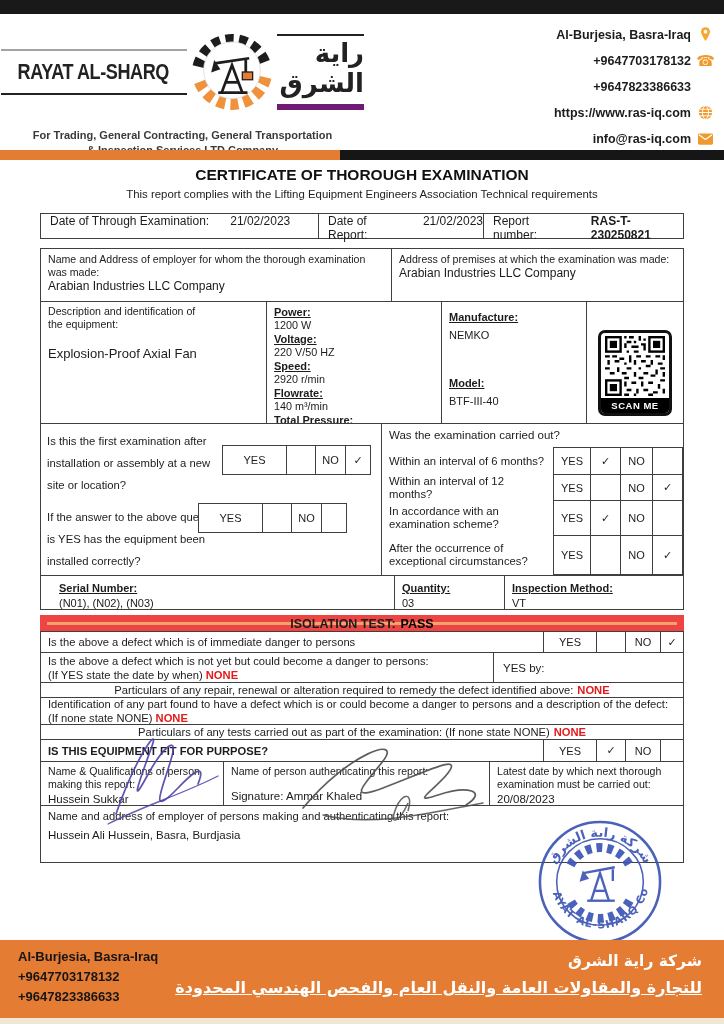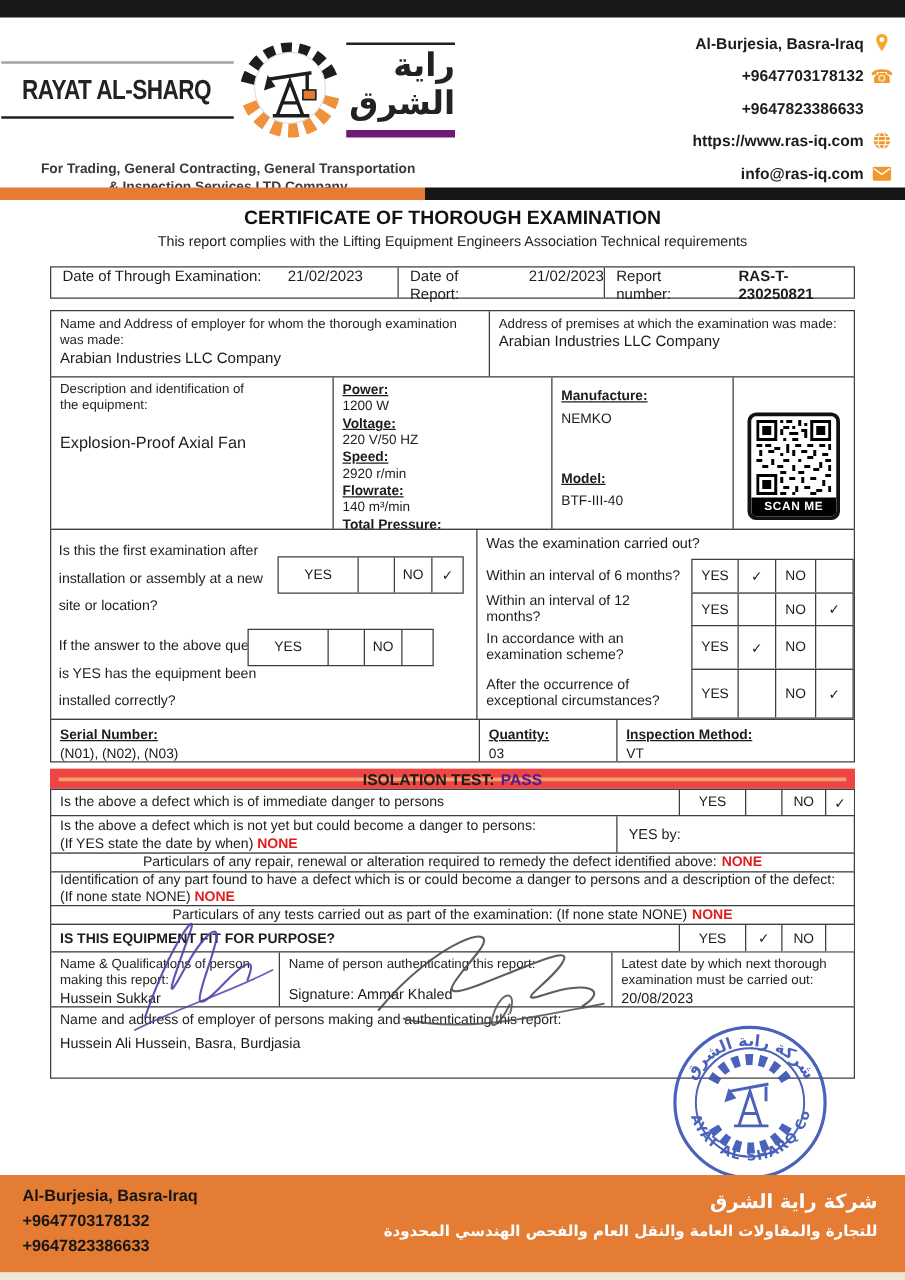--- a/index.html
+++ b/index.html
@@ -68,28 +68,28 @@
   .qrow .qtxt { flex:1; display:flex; align-items:center; font-size:11.3px; line-height:13px; padding-right:4px; }
   .mt { display:flex; border:1px solid #3f3f3f; background:#fff; }
   .mt > div { display:flex; align-items:center; justify-content:center; font-size:11px; border-left:1px solid #3f3f3f; }
   .mt > div:first-child { border-left:none; }
   .chk { font-size:13px; font-family:"DejaVu Sans",sans-serif; }
   .mtq { position:absolute; height:30px; }
   .c63{width:63px}.c29{width:29px}.c30{width:30px}.c25{width:25px}
   .c36{width:36px}.c32{width:32px}.c52{width:52px}.c35{width:35px}.c23{width:23px}
   .r1{height:30px}.r2{height:28px}.r3{height:38px}.r4{height:42px}
 
-  .serial { margin-top:-1px; height:35px; }
+  .serial { margin-top:-1px; height:35px;padding-left:11px; }
   .serial > div { padding:2px 7px; }
   .serial .val { font-size:11px; margin-top:1px; }
 
   .iso { margin-top:5px; height:17px; background:#F2A26B; border:7px solid #ef4444;
          display:flex; align-items:center; justify-content:center; gap:5px;
          font-weight:bold; font-size:12.5px; }
-  .pass { color:#4c1d95; }
+  .pass { color:#000000; }
 
   .drow { margin-top:-1px; display:flex; align-items:stretch; }
   .drow .dtxt { flex:1; display:flex; flex-direction:column; justify-content:center; padding:2px 7px; font-size:11.2px; line-height:14px; }
   .none { color:#E31B1B; font-weight:bold; }
   .h22{height:22px}.h31{height:31px}.h16{height:16px}.h28{height:28px}.h23{height:23px}
   .yesby { width:190px; border-left:1px solid #3f3f3f; display:flex; align-items:center; padding-left:9px; font-size:11.5px; }
   .mt-flat { border:none; border-left:1px solid #3f3f3f; }
   .fit-q { font-size:13px; font-weight:bold; }
 
   .persons { margin-top:-1px; height:45px; }
@@ -104,21 +104,21 @@
   .sig2 { position:absolute; left:288px; top:733px; pointer-events:none; }
   .stamp { position:absolute; left:536px; top:818px; opacity:.92; }
 
   
   .footer { position:absolute; left:0; top:940px; width:724px; height:78px; background:#E57C33; }
   .f-left { position:absolute; left:18px; top:9px; display:flex; flex-direction:column; gap:5px;
             font-weight:bold; font-size:13px; color:#161616; }
   .f-right { position:absolute; right:22px; top:12px; text-align:right; color:#fff; direction:rtl;
              font-family:"DejaVu Sans",sans-serif; }
   .f-ar1 { font-size:15.5px; font-weight:bold; }
-  .f-ar2 { font-size:12px; font-weight:bold; margin-top:8px; }
+  .f-ar2 { font-size:16px; font-weight:bold; margin-top:8px;text-decoration:underline; }
   .bottomstrip { position:absolute; left:0; top:1018px; width:724px; height:6px; background:#EFE7D6; }
 </style>
 </head>
 <body>
 
 <div class="page">
 
   <div class="topbar"></div>
 
   <div class="logo-wrap">

